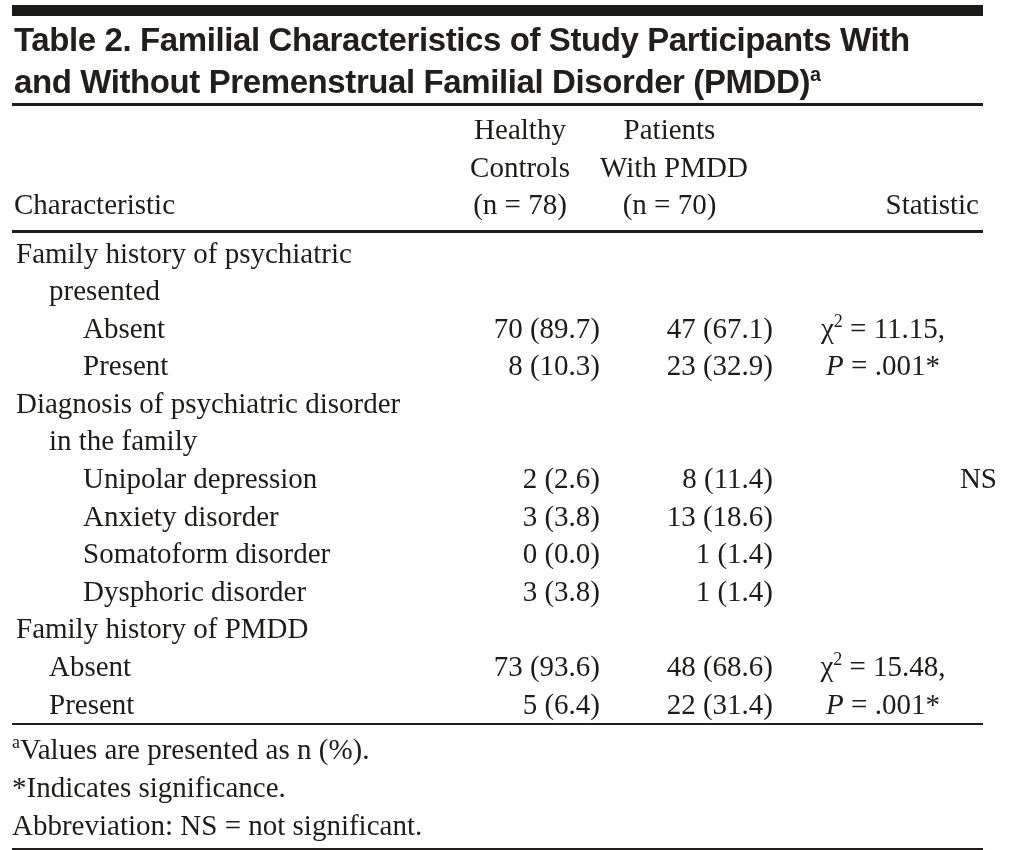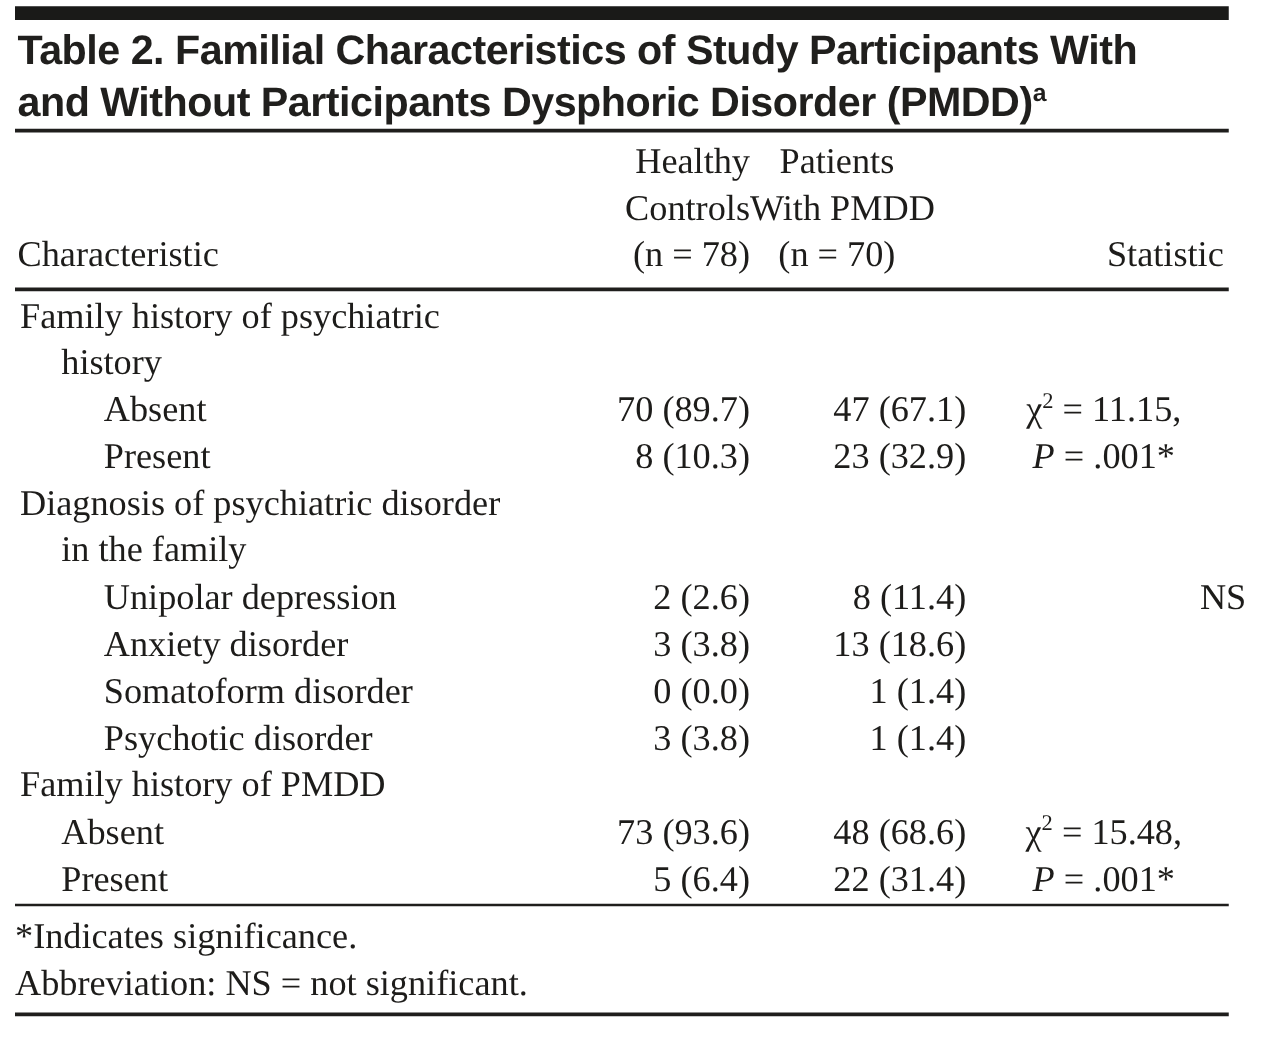--- a/index.html
+++ b/index.html
@@ -33,21 +33,21 @@
   .thead {
     display: grid;
     grid-template-columns: 420px 168px 173px 224px;
     align-items: end;
     font-size: 29px;
     line-height: 37.5px;
     padding: 5px 0 6px 0;
     white-space: nowrap;
   }
   .h-char { padding-left: 2px; }
-  .h-col2 { text-align: right; padding-left: 8px; }
+  .h-col2 { text-align: center; padding-left: 8px; }
   .h-col3 { text-align: center; padding-right: 34px; font-family: Liberation Serif, serif; }
   .h-stat { text-align: right; padding-right: 18px; }
 
   .tbody {
     padding-top: 2px;
     font-size: 29px;
     line-height: 37.6px;
   }
   .trow {
     display: grid;
@@ -77,21 +77,21 @@
 
 <div class="page">
 
   <div class="topbar"></div>
 
   <div class="title">
     <div>
       <span>Table 2. Familial Characteristics of Study Participants With</span>
     </div>
     <div>
-      <span>and Without Participants Dysphoric Disorder (PMDD)</span><sup>a</sup>
+      <span>and Without Premenstrual Familial Disorder (PMDD)</span><sup>a</sup>
     </div>
   </div>
 
   <div class="rule r3"></div>
 
   <div class="thead">
     <div class="h-char">Characteristic</div>
     <div class="h-col2">
         <div>Healthy</div>
         <div>Controls</div>
@@ -108,21 +108,21 @@
   <div class="rule r3"></div>
 
   <div class="tbody">
       <div class="trow">
         <div class="c-label i0">Family history of psychiatric</div>
         <div class="c-num"></div>
         <div class="c-num"></div>
         <div class="c-stat"></div>
       </div>
       <div class="trow">
-        <div class="c-label i1">history</div>
+        <div class="c-label i1">presented</div>
         <div class="c-num"></div>
         <div class="c-num"></div>
         <div class="c-stat"></div>
       </div>
       <div class="trow">
         <div class="c-label i2">Absent</div>
         <div class="c-num">70 (89.7)</div>
         <div class="c-num">47 (67.1)</div>
         <div class="c-stat"><span>χ</span><sup>2</sup><span> = 11.15,</span></div>
       </div>
@@ -156,21 +156,21 @@
         <div class="c-num">13 (18.6)</div>
         <div class="c-stat"></div>
       </div>
       <div class="trow">
         <div class="c-label i2">Somatoform disorder</div>
         <div class="c-num">0 (0.0)</div>
         <div class="c-num">1 (1.4)</div>
         <div class="c-stat"></div>
       </div>
       <div class="trow">
-        <div class="c-label i2">Psychotic disorder</div>
+        <div class="c-label i2">Dysphoric disorder</div>
         <div class="c-num">3 (3.8)</div>
         <div class="c-num">1 (1.4)</div>
         <div class="c-stat"></div>
       </div>
       <div class="trow">
         <div class="c-label i0">Family history of PMDD</div>
         <div class="c-num"></div>
         <div class="c-num"></div>
         <div class="c-stat"></div>
       </div>
@@ -184,19 +184,20 @@
         <div class="c-label i1">Present</div>
         <div class="c-num">5 (6.4)</div>
         <div class="c-num">22 (31.4)</div>
         <div class="c-stat"><i>P</i><span> = .001*</span></div>
       </div>
     </div>
 
   <div class="rule r2"></div>
 
   <div class="footnotes">
+      <div class="fnote"><sup>a</sup>Values are presented as n (%).</div>
       <div class="fnote">*Indicates significance.</div>
       <div class="fnote">Abbreviation: NS = not significant.</div>
     </div>
 
   <div class="rule r3"></div>
 
 </div>
 
 </body></html>

